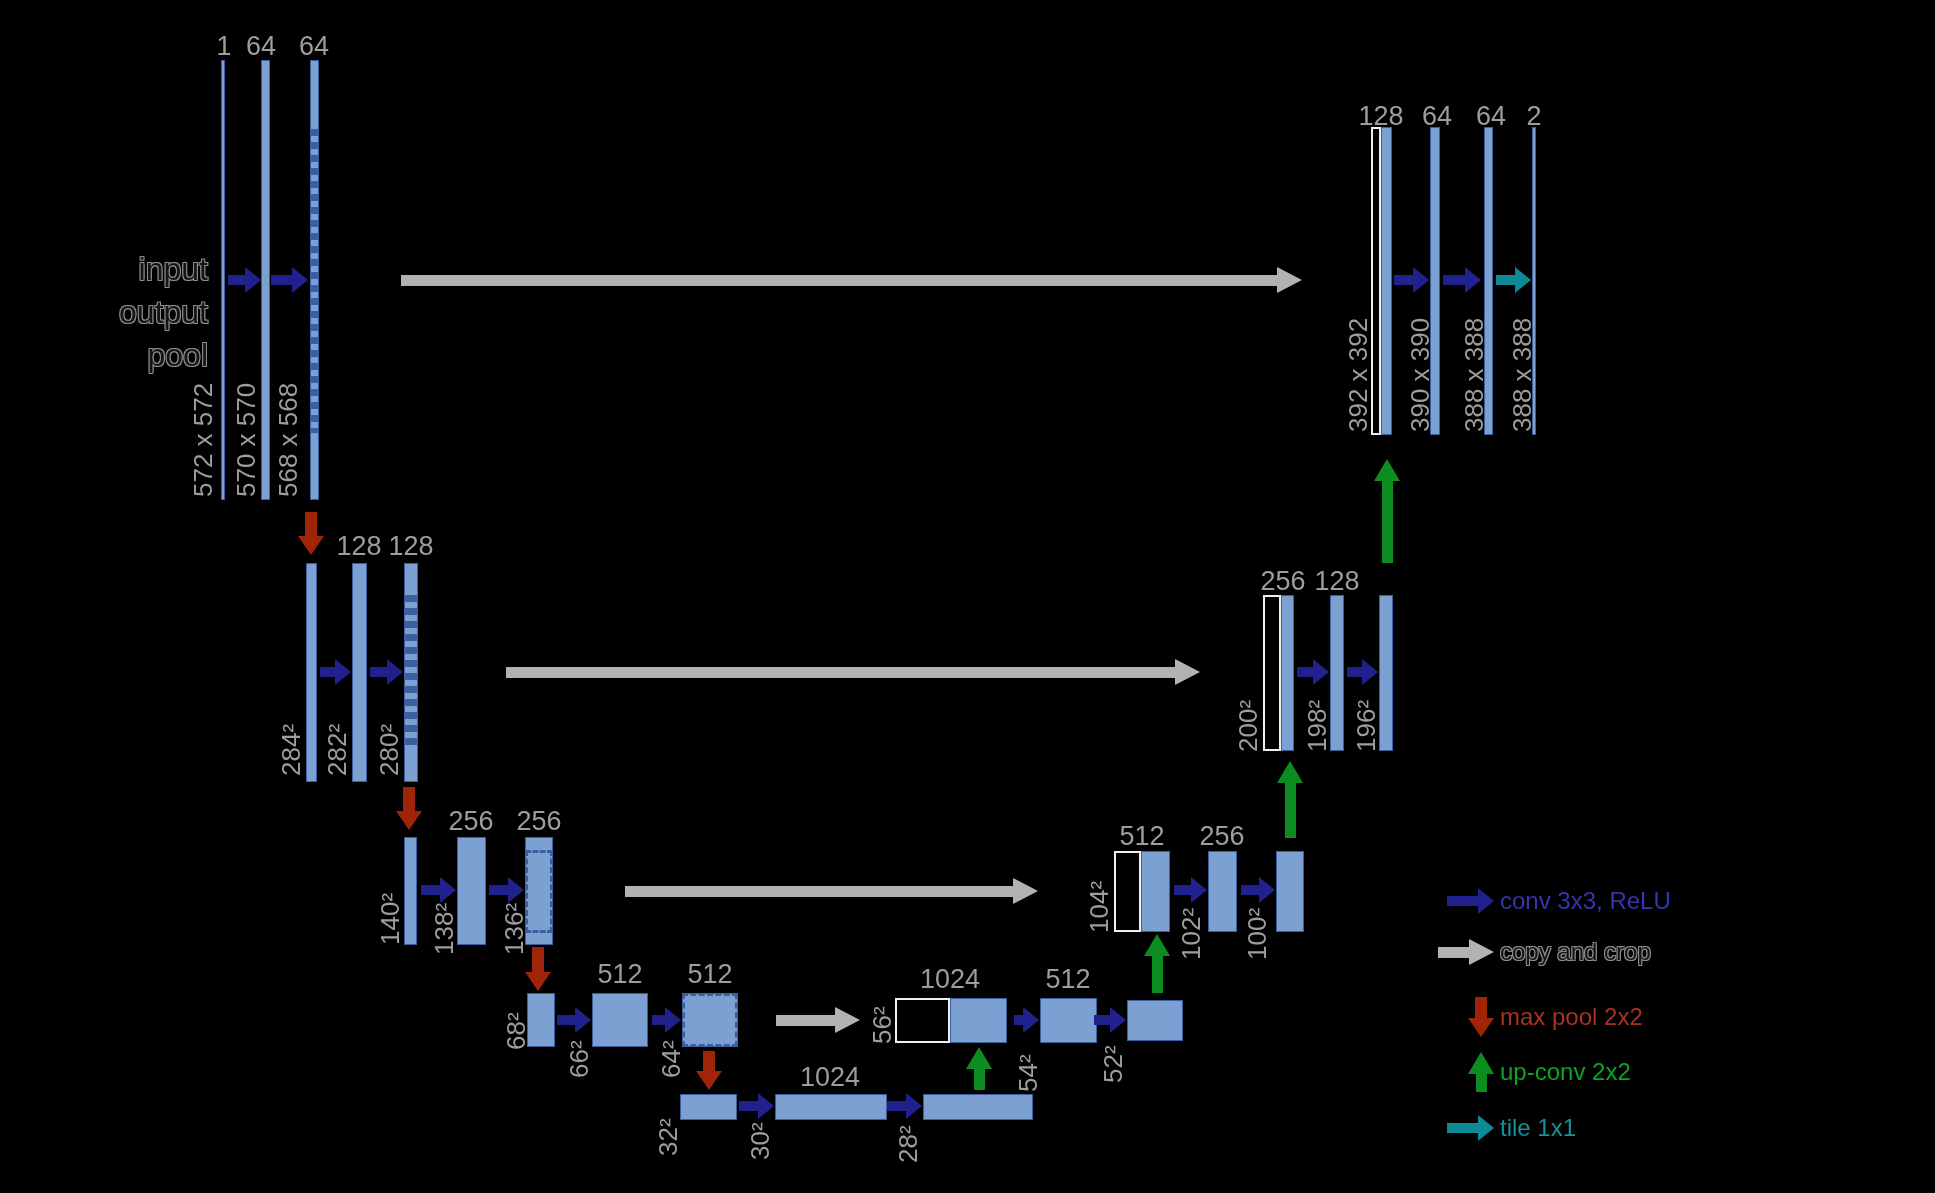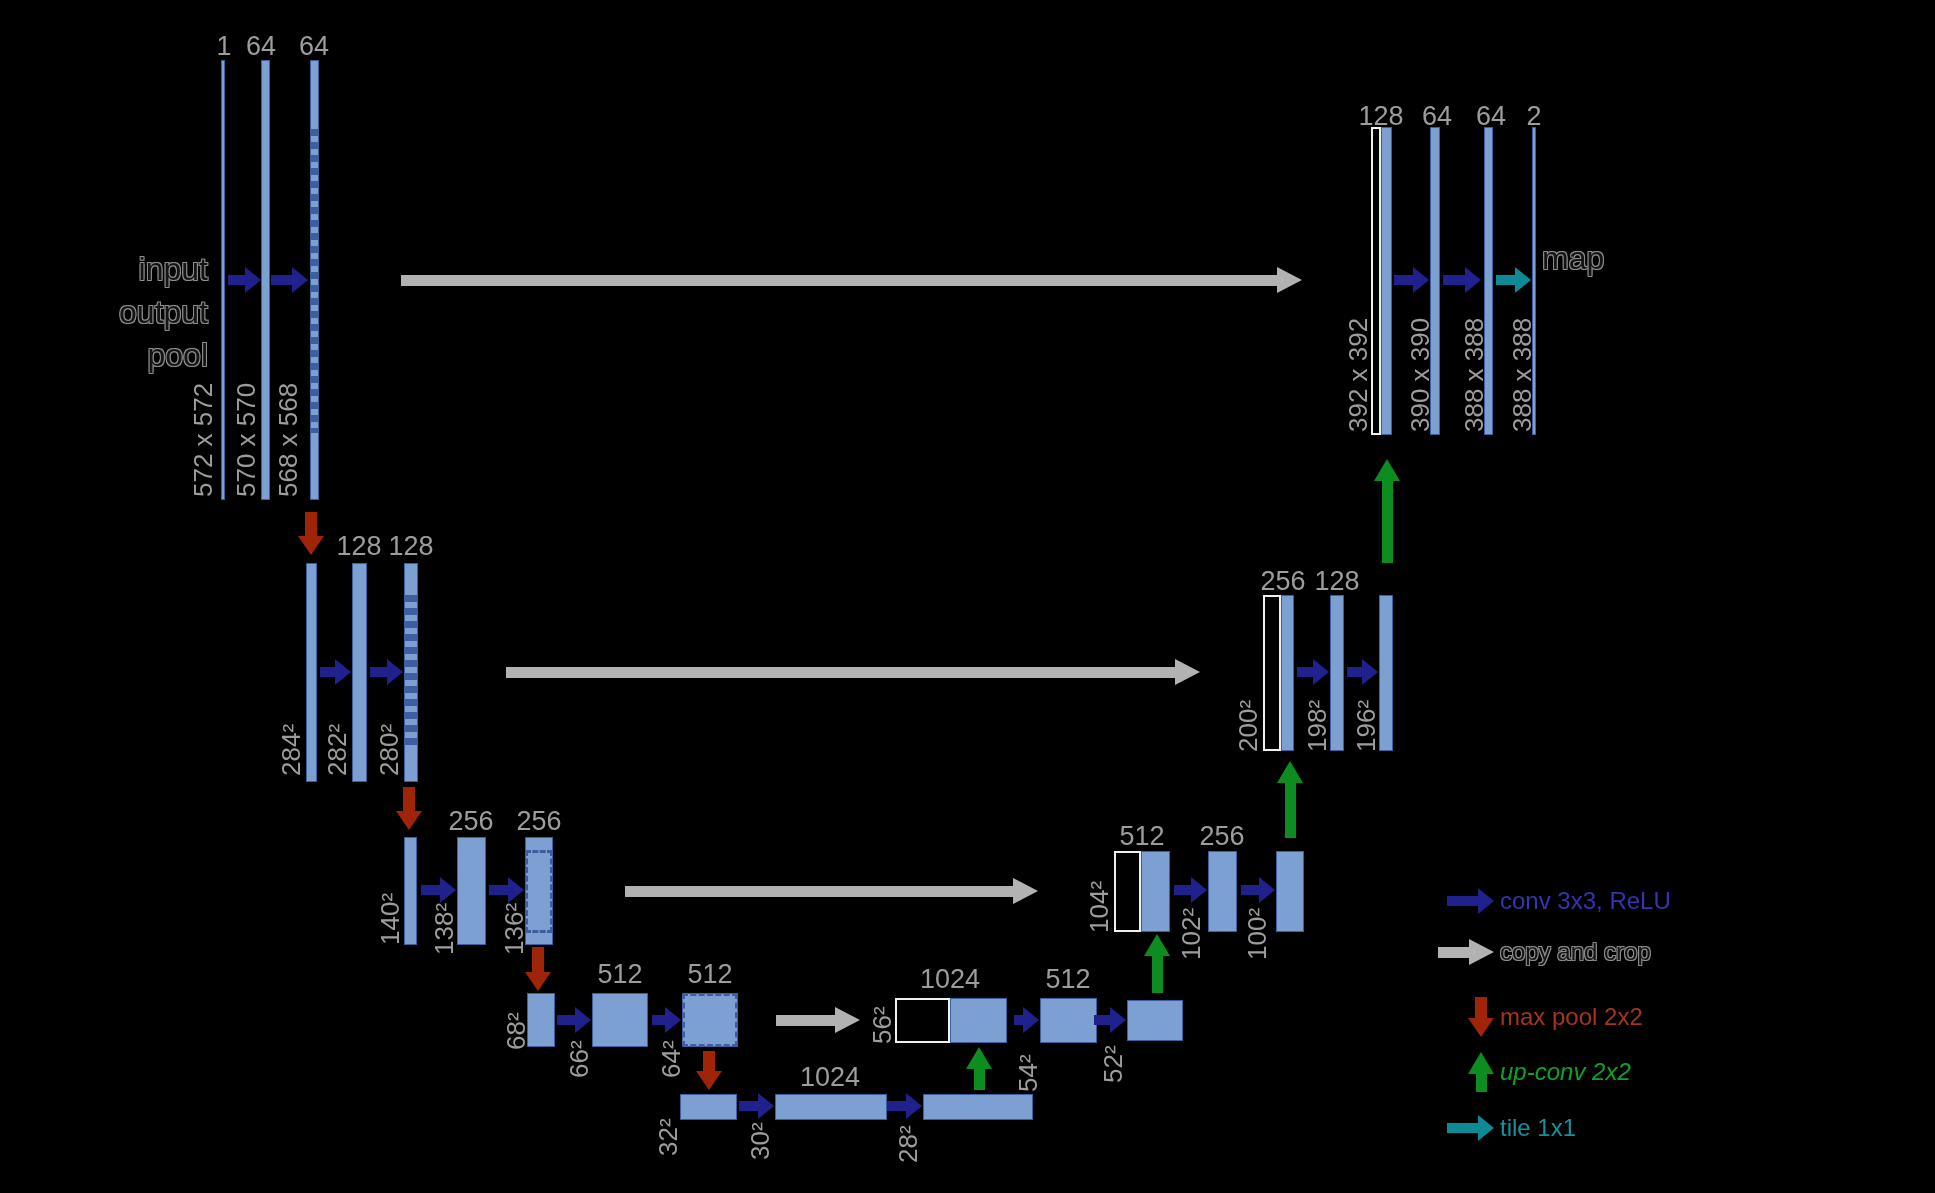--- a/index.html
+++ b/index.html
@@ -25,21 +25,20 @@
 
 <div id="stage">
 
   <div class="anno outline" style="left:30px;top:208px;width:178px;text-align:right;margin-top:40px;">
     <div>input</div>
     <div>output</div>
     <div>pool</div>
   </div>
 
   <div class="anno outline" style="left:1542px;top:237px;width:360px;text-align:left;">
-    <div>map</div>
   </div>
 
 <div class="bar blue-bar" style="left: 221px; top: 60px; width: 4px; height: 440px;"></div>
     <div class="bar blue-bar" style="left: 261px; top: 60px; width: 9px; height: 440px;"></div>
     <div class="bar blue-bar" style="left: 310px; top: 60px; width: 9px; height: 440px;">
       <div class="dash-region" style="left: 0px; top: 68px; width: 7px; height: 304px; background: repeating-linear-gradient(rgb(59, 95, 160) 0px, rgb(59, 95, 160) 7px, rgba(0, 0, 0, 0) 7px, rgba(0, 0, 0, 0) 13px);"></div>
     </div>
     <div class="bar white-bar" style="left: 1371px; top: 127px; width: 10px; height: 308px;"></div>
     <div class="bar blue-bar" style="left: 1381px; top: 127px; width: 11px; height: 308px;"></div>
     <div class="bar blue-bar" style="left: 1430px; top: 127px; width: 10px; height: 308px;"></div>
@@ -260,19 +259,19 @@
     <div class="legend-label outline" style="left: 1500px; top: 932px;">copy and crop</div>
     <div class="arrow" style="left: 1467.5px; top: 997px; width: 27px; height: 40px;">
       <div style="left: 7.5px; top: 0px; width: 12px; height: 23px; background: rgb(160, 37, 8);"></div>
       <div style="border-left: 13.5px solid transparent; border-right: 13.5px solid transparent; left: 0px; top: 21px; width: 0px; height: 0px; border-top: 19px solid rgb(160, 37, 8);"></div>
     </div>
     <div class="legend-label" style="left: 1500px; top: 997px; color: rgb(166, 52, 32);">max pool 2x2</div>
     <div class="arrow" style="left: 1467.5px; top: 1052px; width: 27px; height: 40px;">
       <div style="left: 8px; top: 20px; width: 11px; height: 20px; background: rgb(13, 140, 32);"></div>
       <div style="border-left: 13.5px solid transparent; border-right: 13.5px solid transparent; left: 0px; top: 0px; width: 0px; height: 0px; border-bottom: 22px solid rgb(13, 140, 32);"></div>
     </div>
-    <div class="legend-label" style="left: 1500px; top: 1052px; color: rgb(12, 164, 40); font-style: italic;">up-conv 2x2</div>
+    <div class="legend-label" style="left: 1500px; top: 1052px; color: rgb(12, 164, 40);">up-conv 2x2</div>
     <div class="arrow" style="left: 1447px; top: 1114.5px; width: 47px; height: 27px;">
       <div style="left: 0px; top: 8.5px; width: 33px; height: 10px; background: rgb(14, 138, 150);"></div>
       <div style="left: 31px; top: 0px; width: 0px; height: 0px; border-top: 13.5px solid transparent; border-bottom: 13.5px solid transparent; border-left: 16px solid rgb(14, 138, 150);"></div>
     </div>
     <div class="legend-label" style="left: 1500px; top: 1108px; color: rgb(22, 146, 159);">tile 1x1</div>
   </div>
 
 </body></html>

